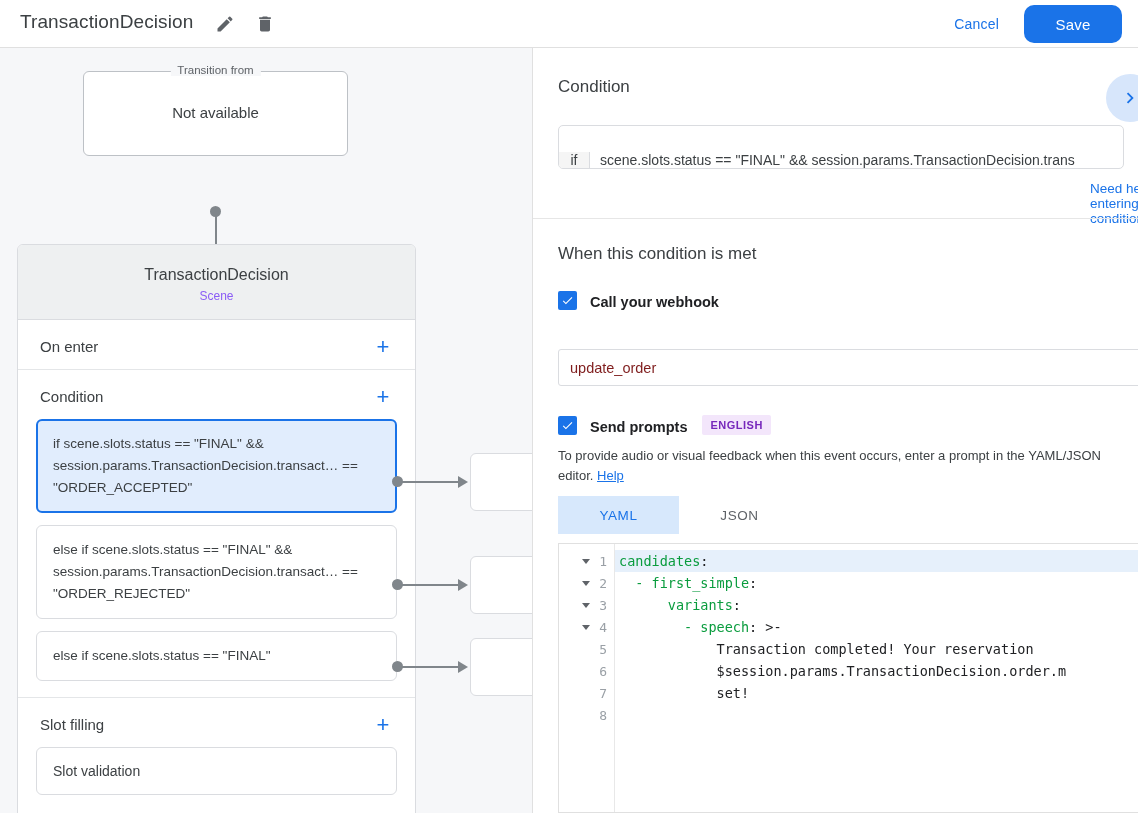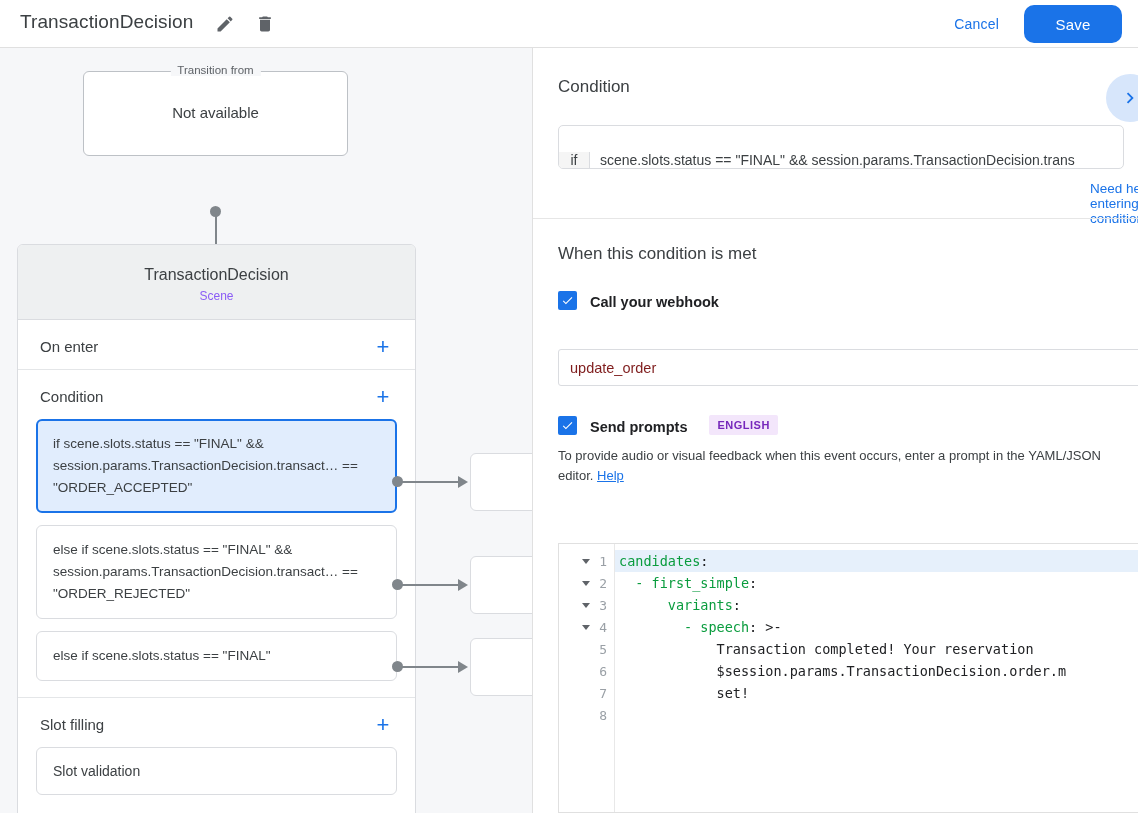--- a/index.html
+++ b/index.html
@@ -238,21 +238,21 @@
     font-size: 14.5px; color: #7f1d1d;
     padding: 0 11px;
     font-family: "Liberation Sans", sans-serif;
     outline: none;
   }
   #prompts-check-row { left: 25px; top: 367px; }
   #english-badge {
     background: #f3e6fb; color: #7627bb;
     font-size: 11px; font-weight: bold; letter-spacing: 0.5px;
     padding: 4px 8px; border-radius: 2px;
-    margin-left: 9px;
+    margin-left: 2px;
   }
   #prompts-desc {
     position: absolute; left: 25px; top: 398px;
     width: 560px; font-size: 13px; color: #3c4043; line-height: 20px;
   }
 
   #editor-tabs {
     position: absolute; left: 25px; top: 448px;
     display: flex;
   }
@@ -432,20 +432,24 @@
     </span>
     <span class="check-label">Send prompts</span>
     <span id="english-badge">ENGLISH</span>
   </div>
 
   <div id="prompts-desc">
     <span>To provide audio or visual feedback when this event occurs, enter a prompt in the YAML/JSON editor.</span>
     <span class="inline-link">Help</span>
   </div>
 
+  <div id="editor-tabs">
+    <div class="editor-tab active">YAML</div>
+    <div class="editor-tab">JSON</div>
+  </div>
 
   <div id="code-editor">
     <div id="gutter">
         <div class="gutter-row">
           <div class="fold-tri"></div>
           <span class="line-num">1</span>
         </div>
         <div class="gutter-row">
           <div class="fold-tri"></div>
           <span class="line-num">2</span>

